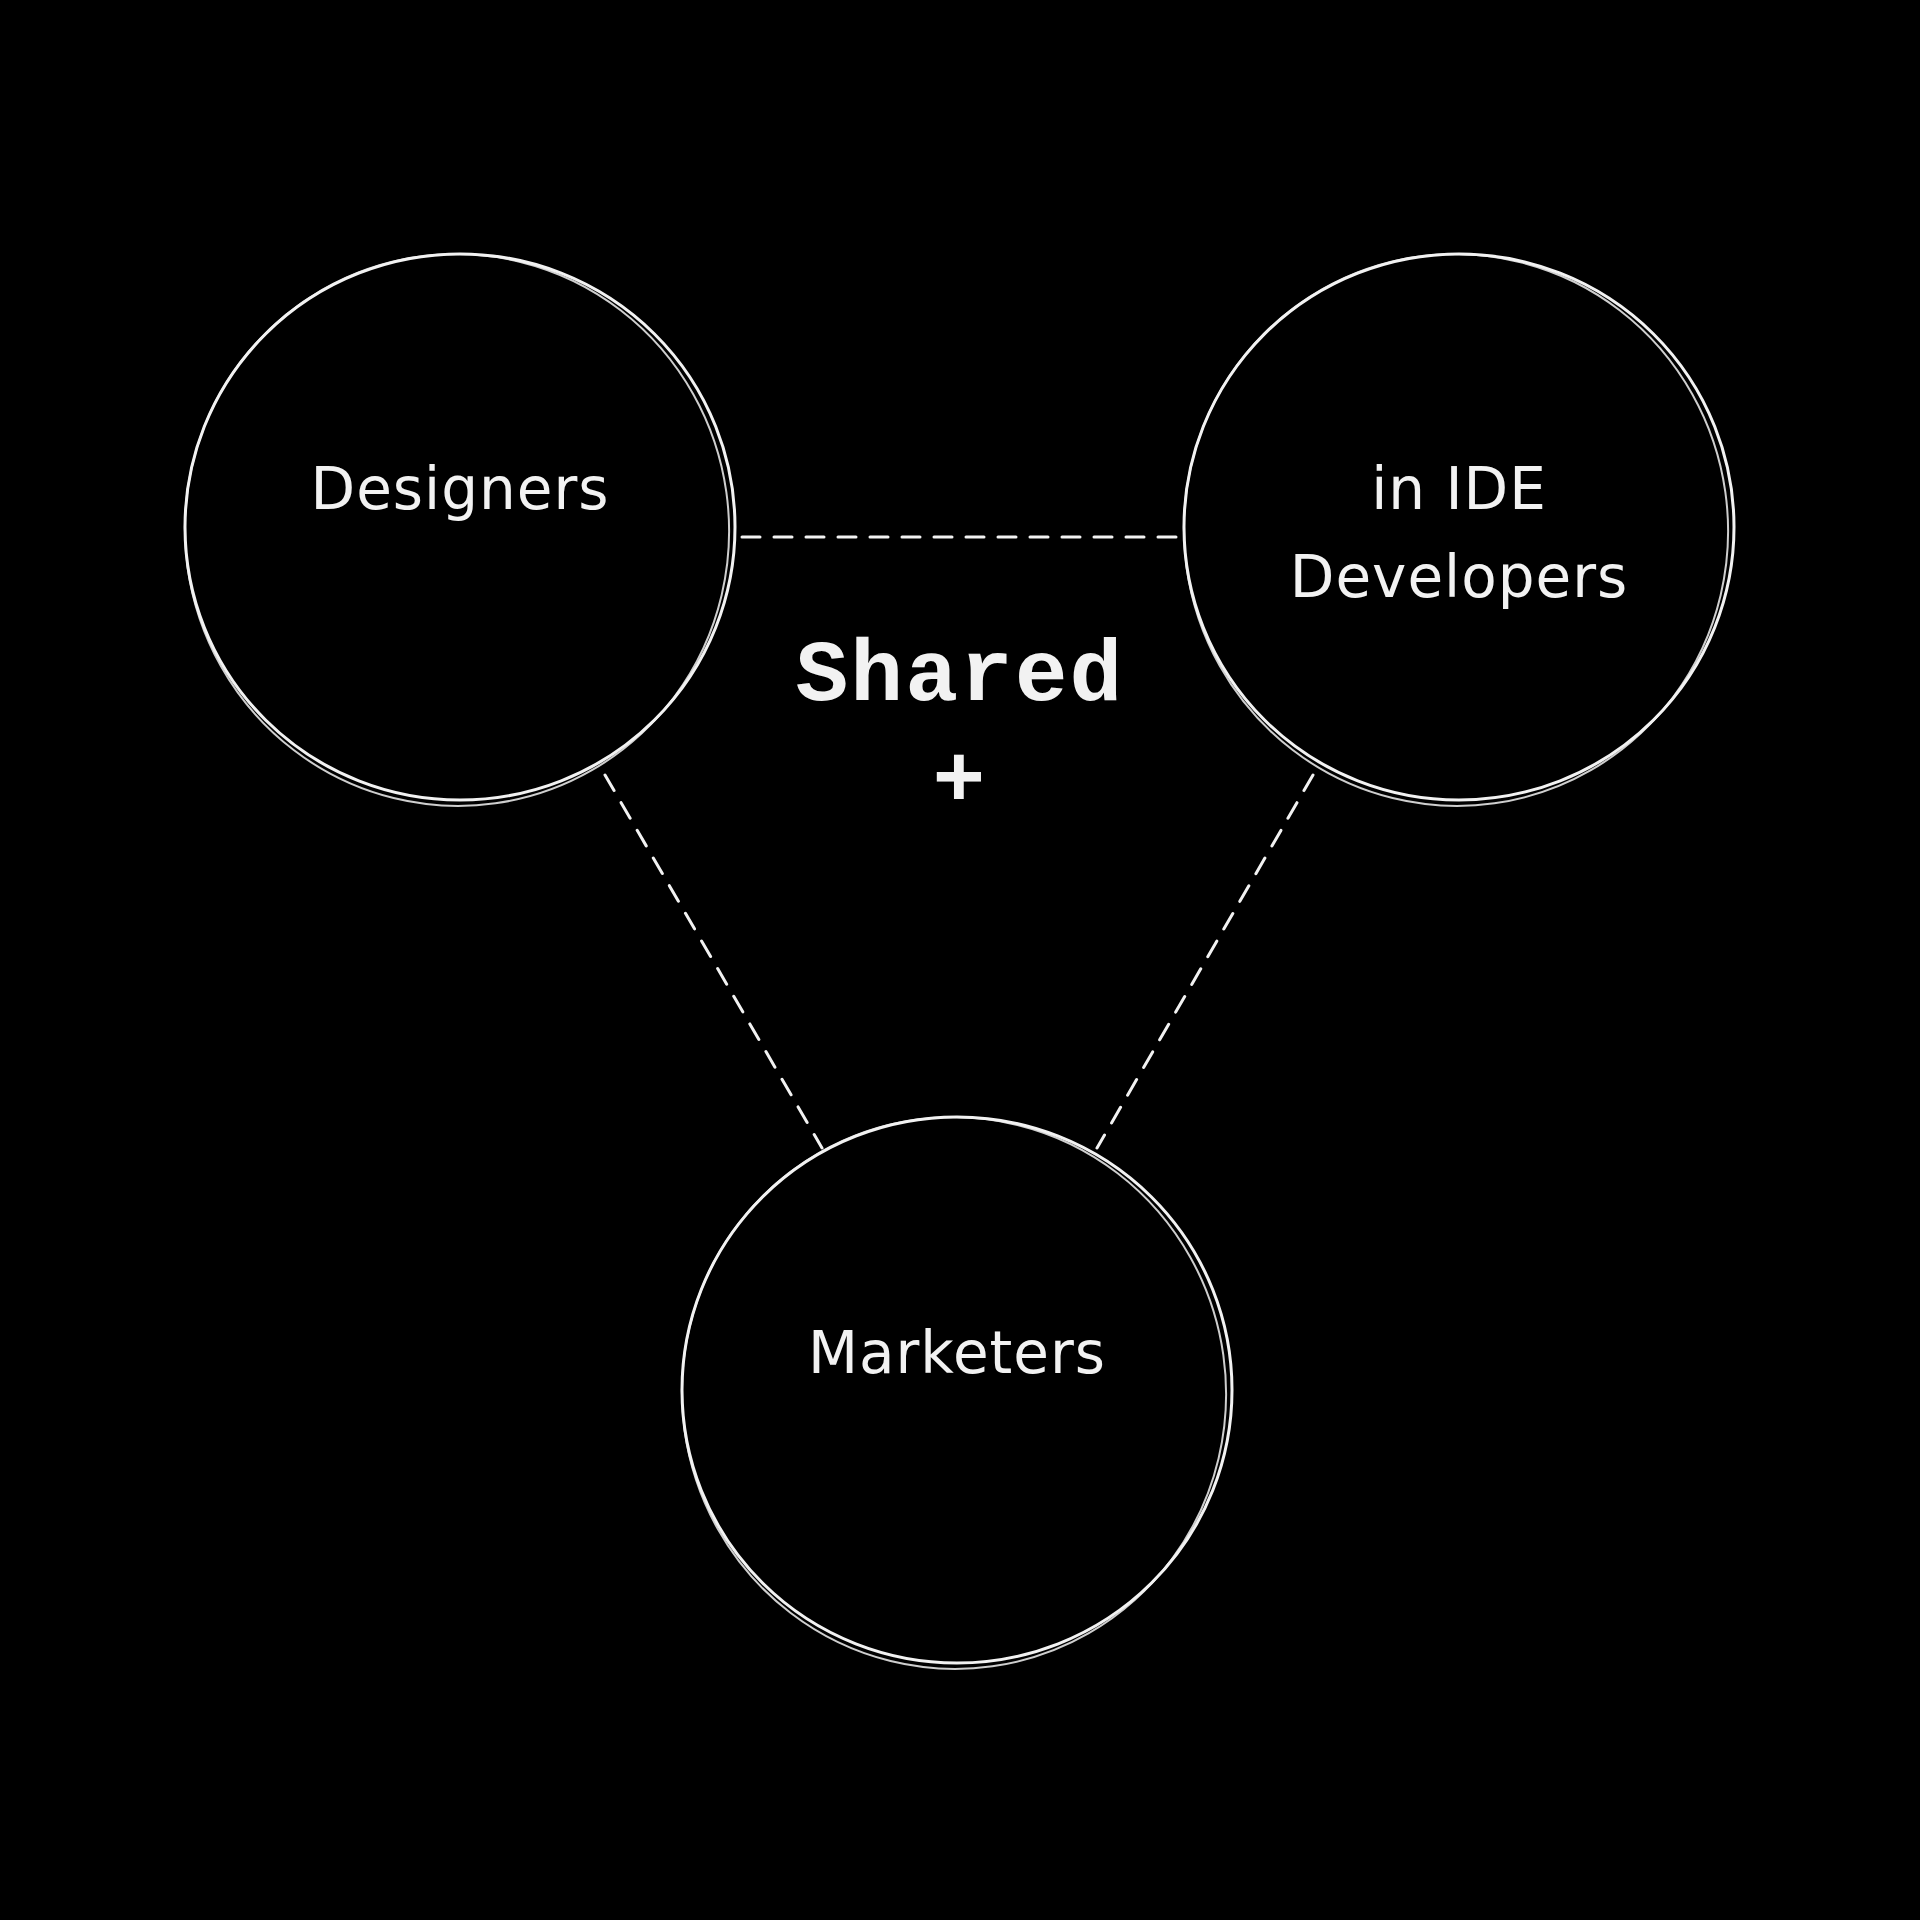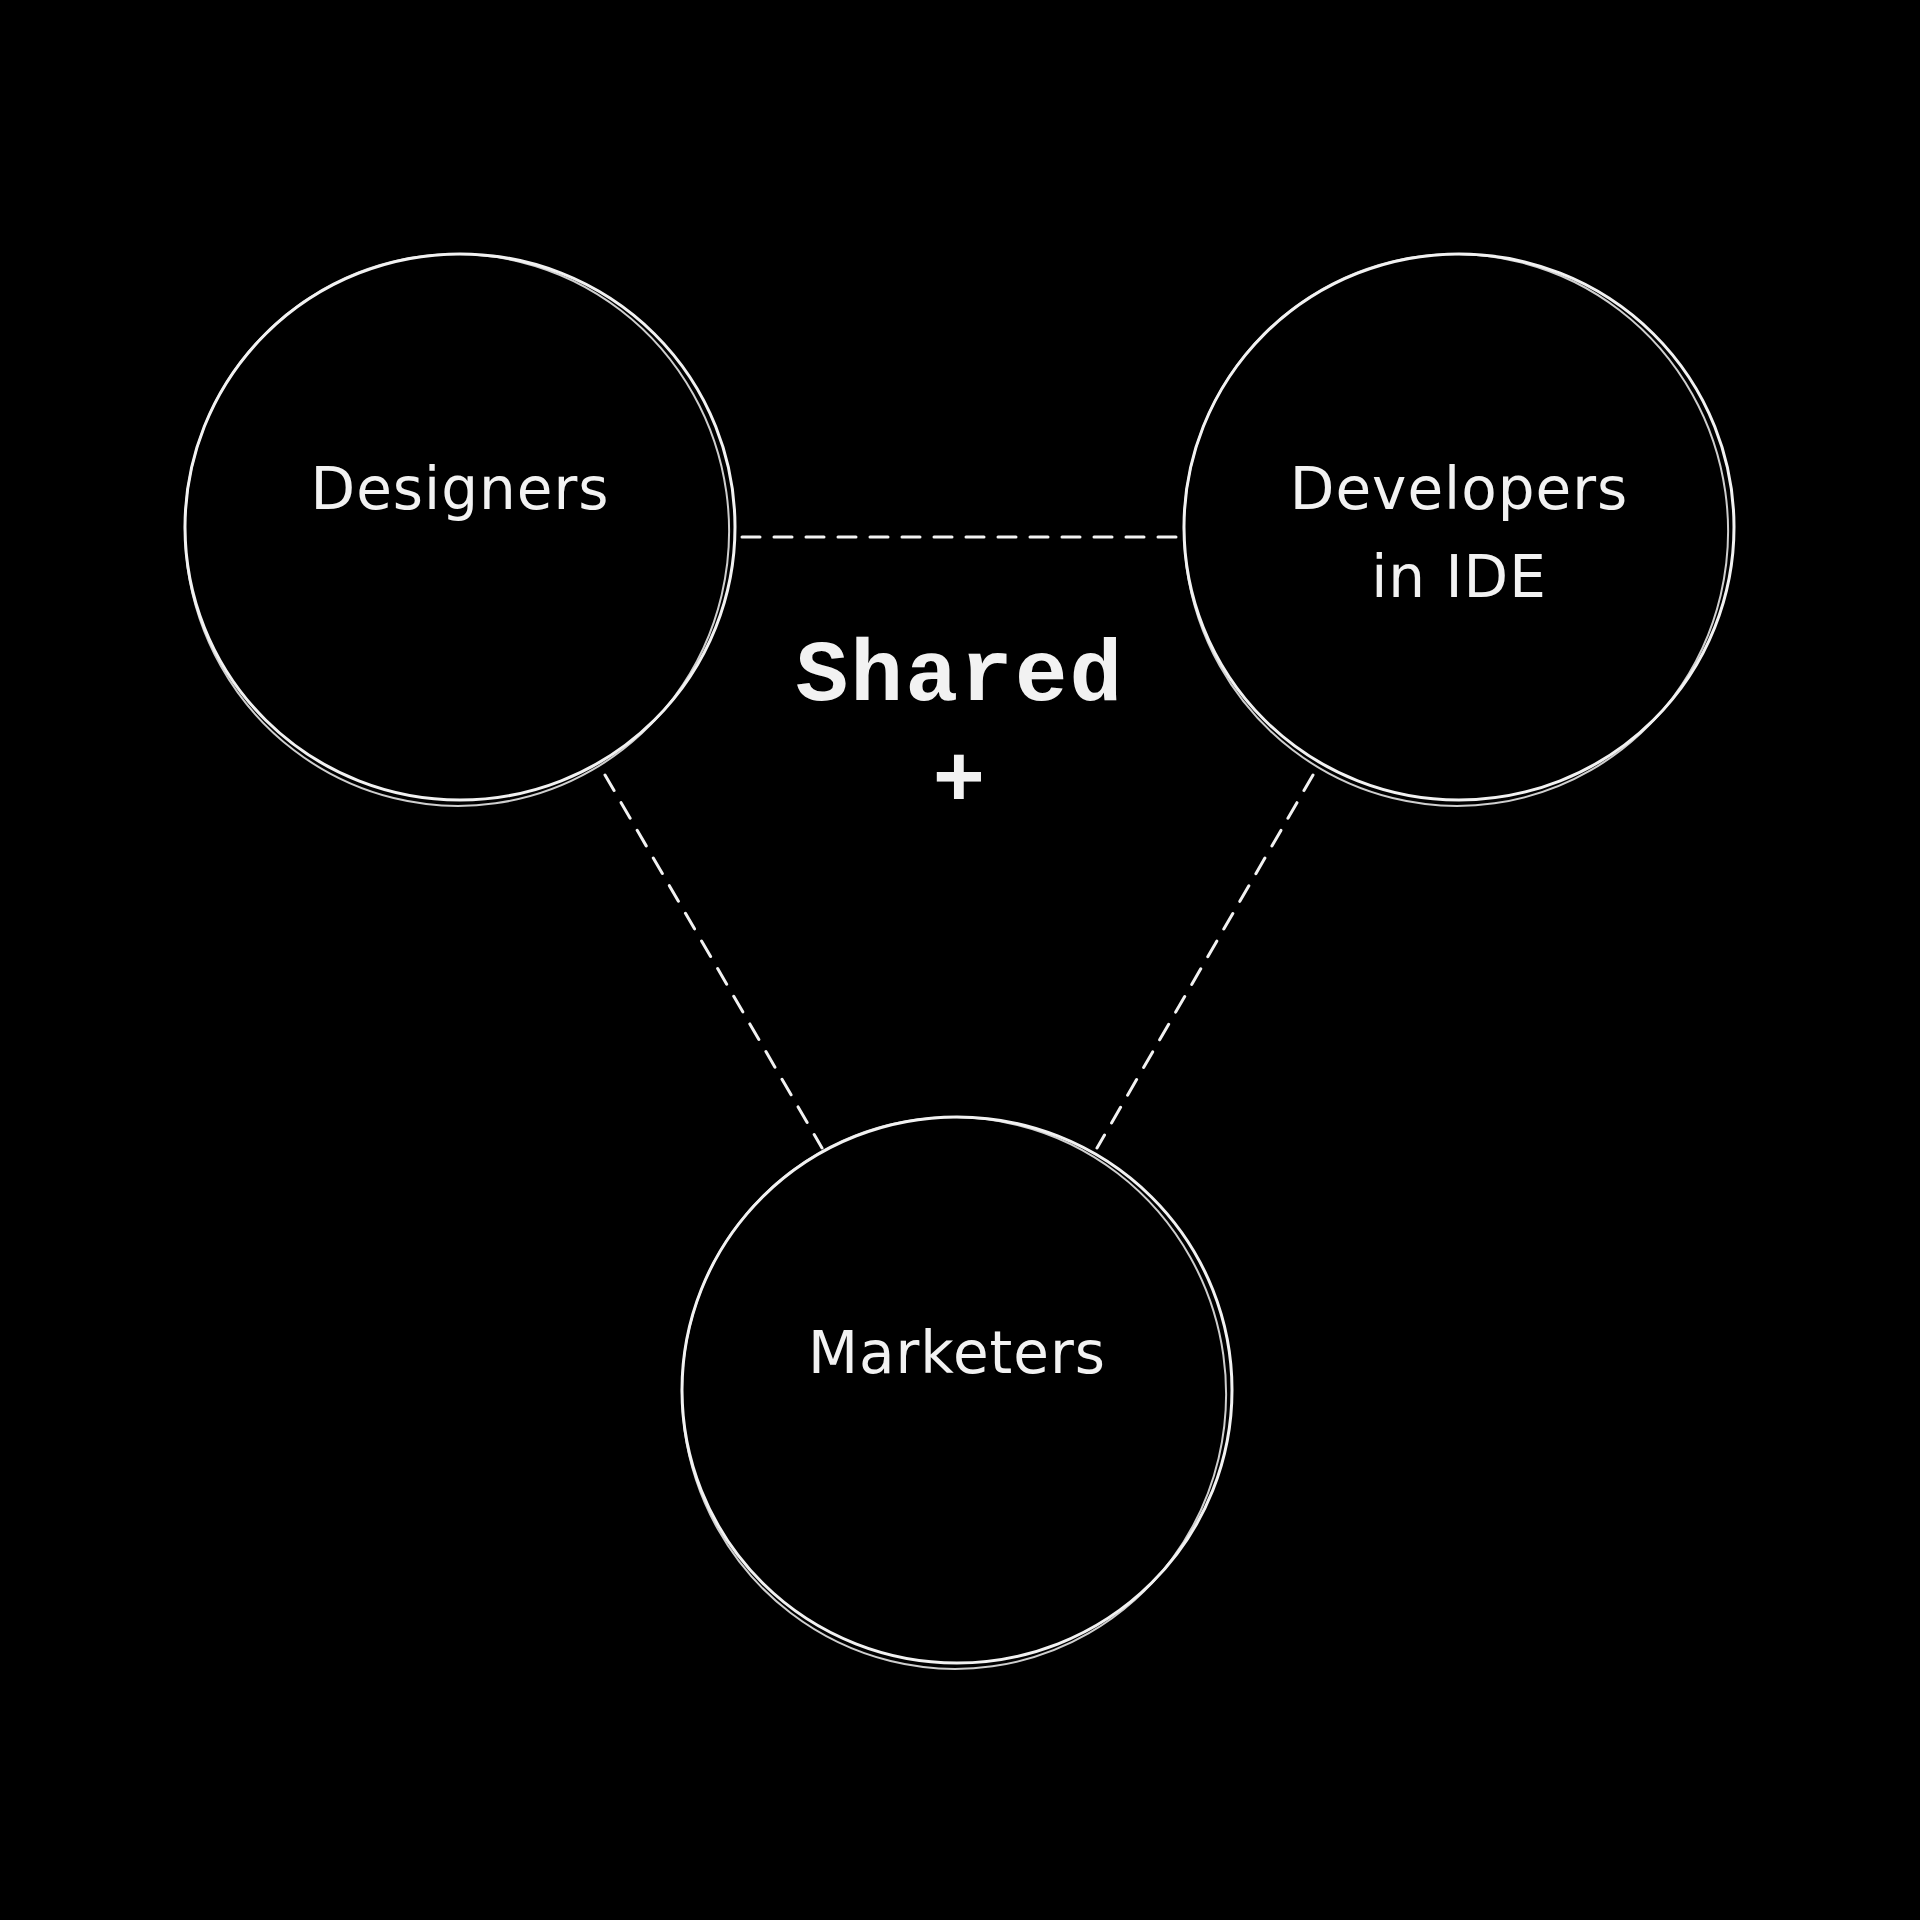--- a/index.html
+++ b/index.html
@@ -54,22 +54,22 @@
     <line x1="605" y1="775" x2="822" y2="1148" stroke-width="3" stroke-dasharray="18 14"></line>
     <line x1="1313" y1="775" x2="1097" y2="1148" stroke-width="3" stroke-dasharray="18 14"></line>
   </g>
 </svg>
 
 <div class="node-label" style="left:200px; top:445px;">
   <div>Designers</div>
 </div>
 
 <div class="node-label" style="left:1199px; top:445px;">
+  <div>in IDE</div>
   <div>Developers</div>
-  <div>in IDE</div>
 </div>
 
 <div class="node-label" style="left:697px; top:1309px;">
   <div>Marketers</div>
 </div>
 
 <div class="center-label" style="top:624px;">
   <div>Shared</div>
   <div>+</div>
 </div>

